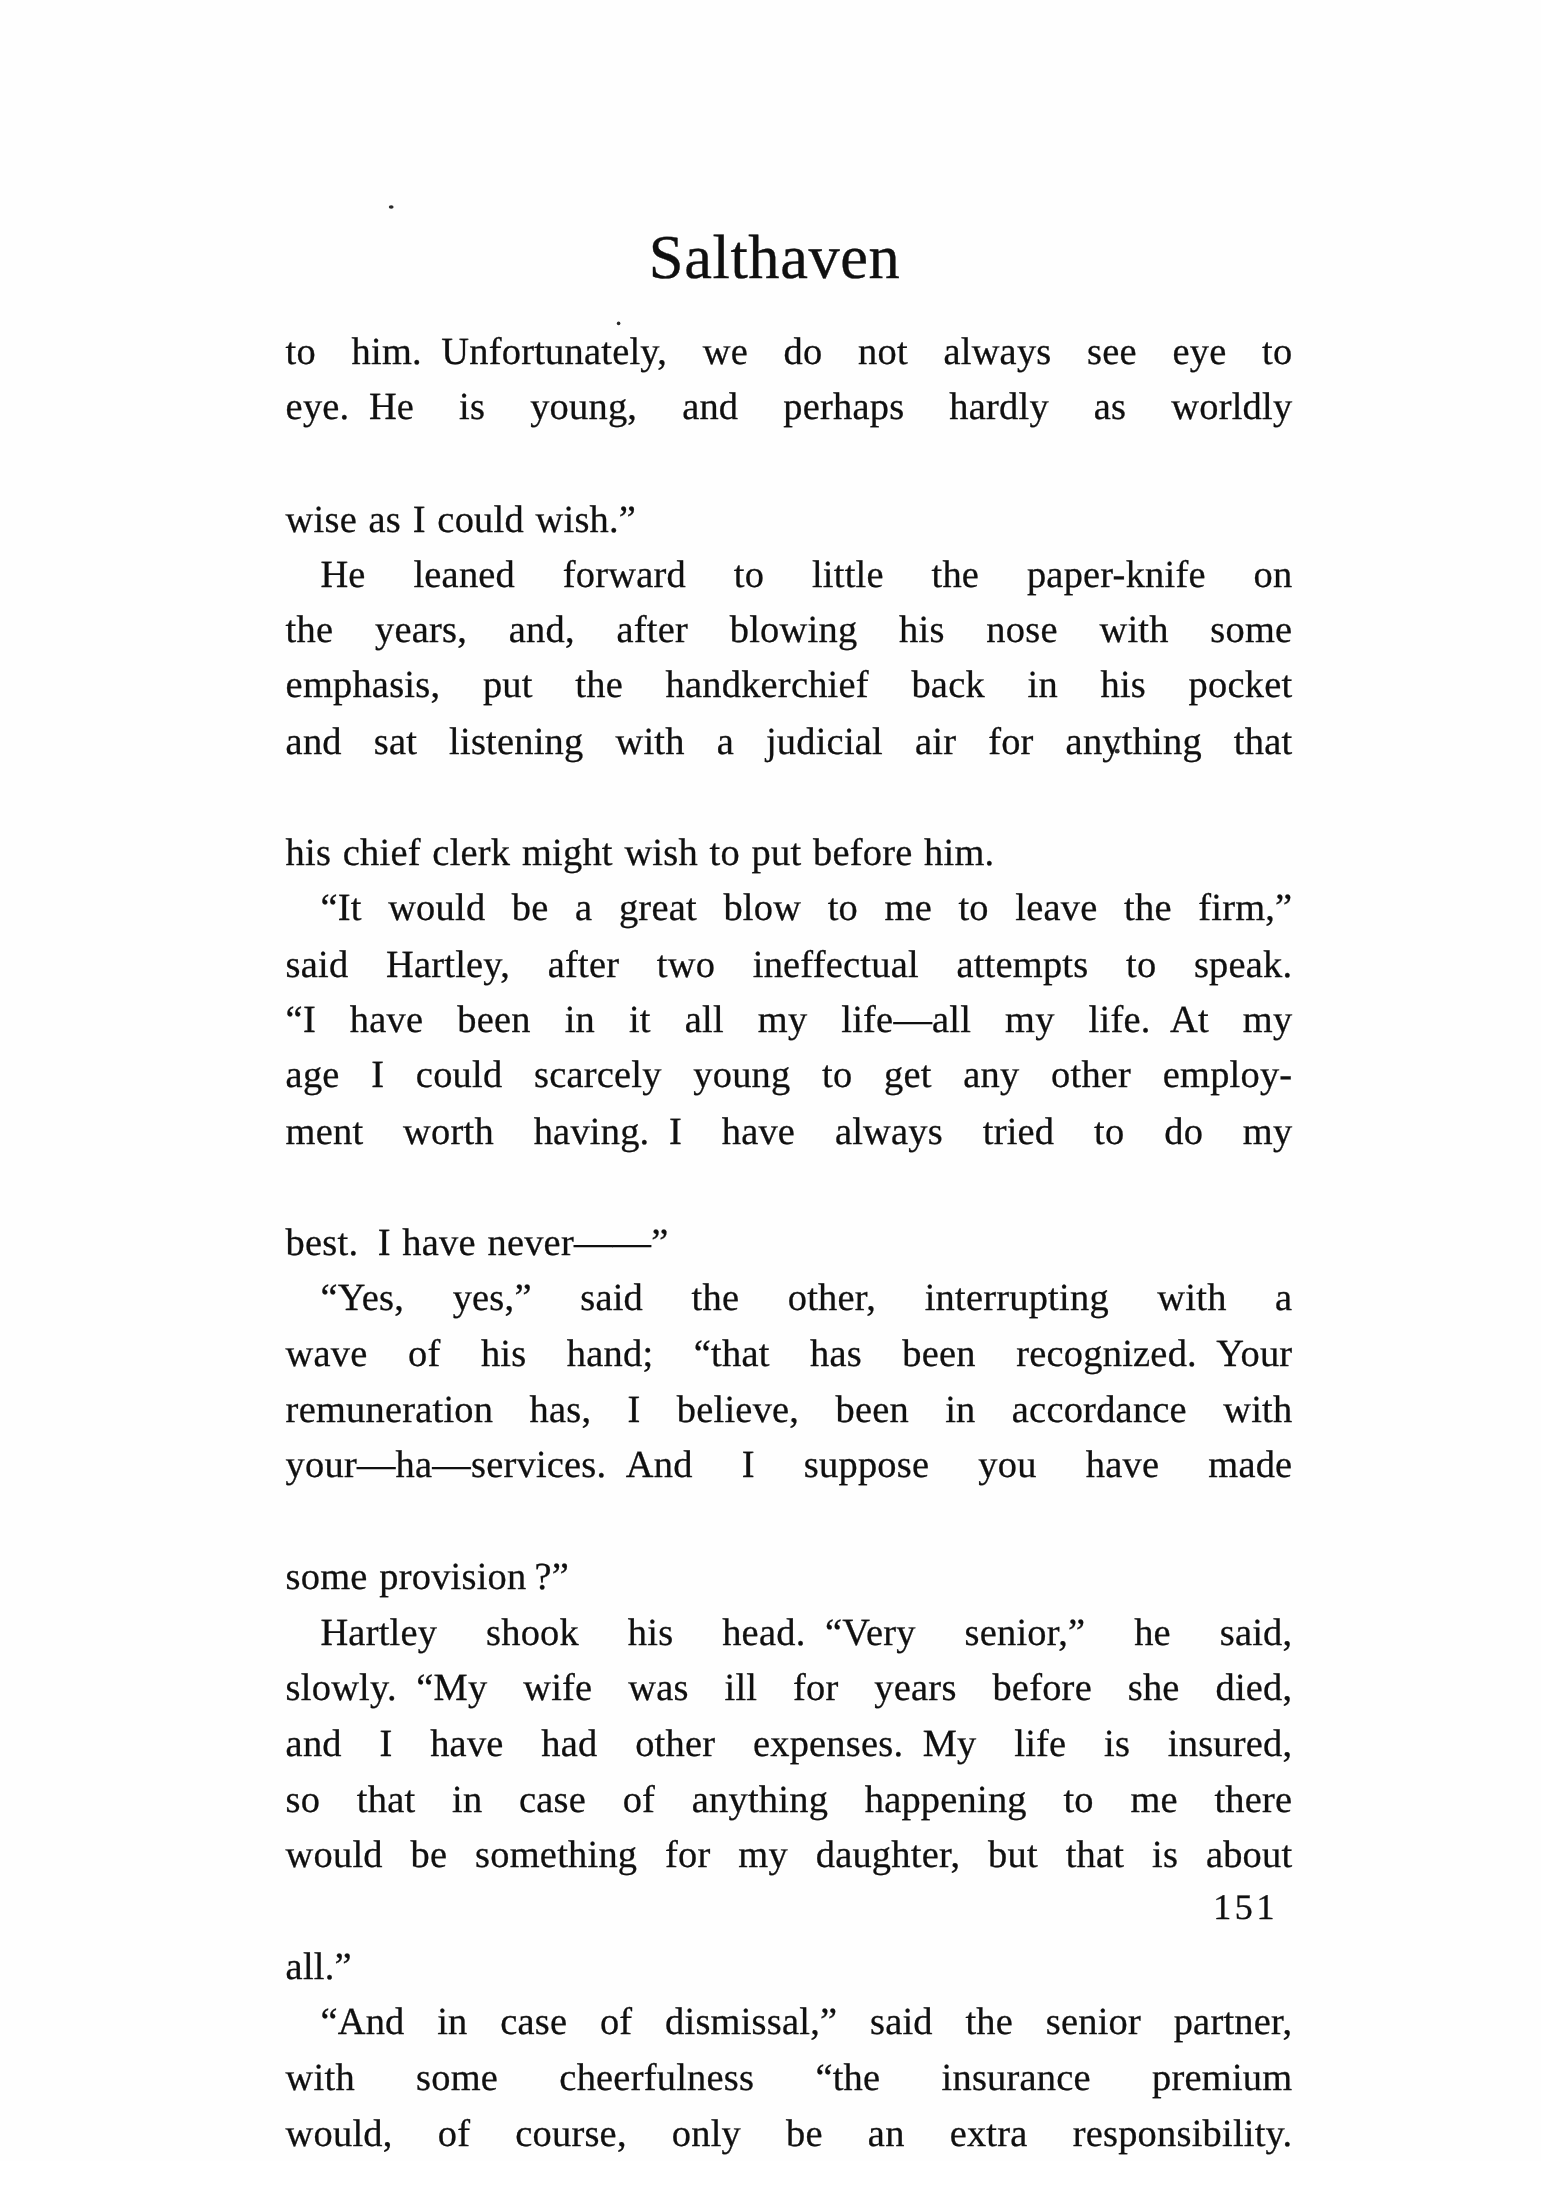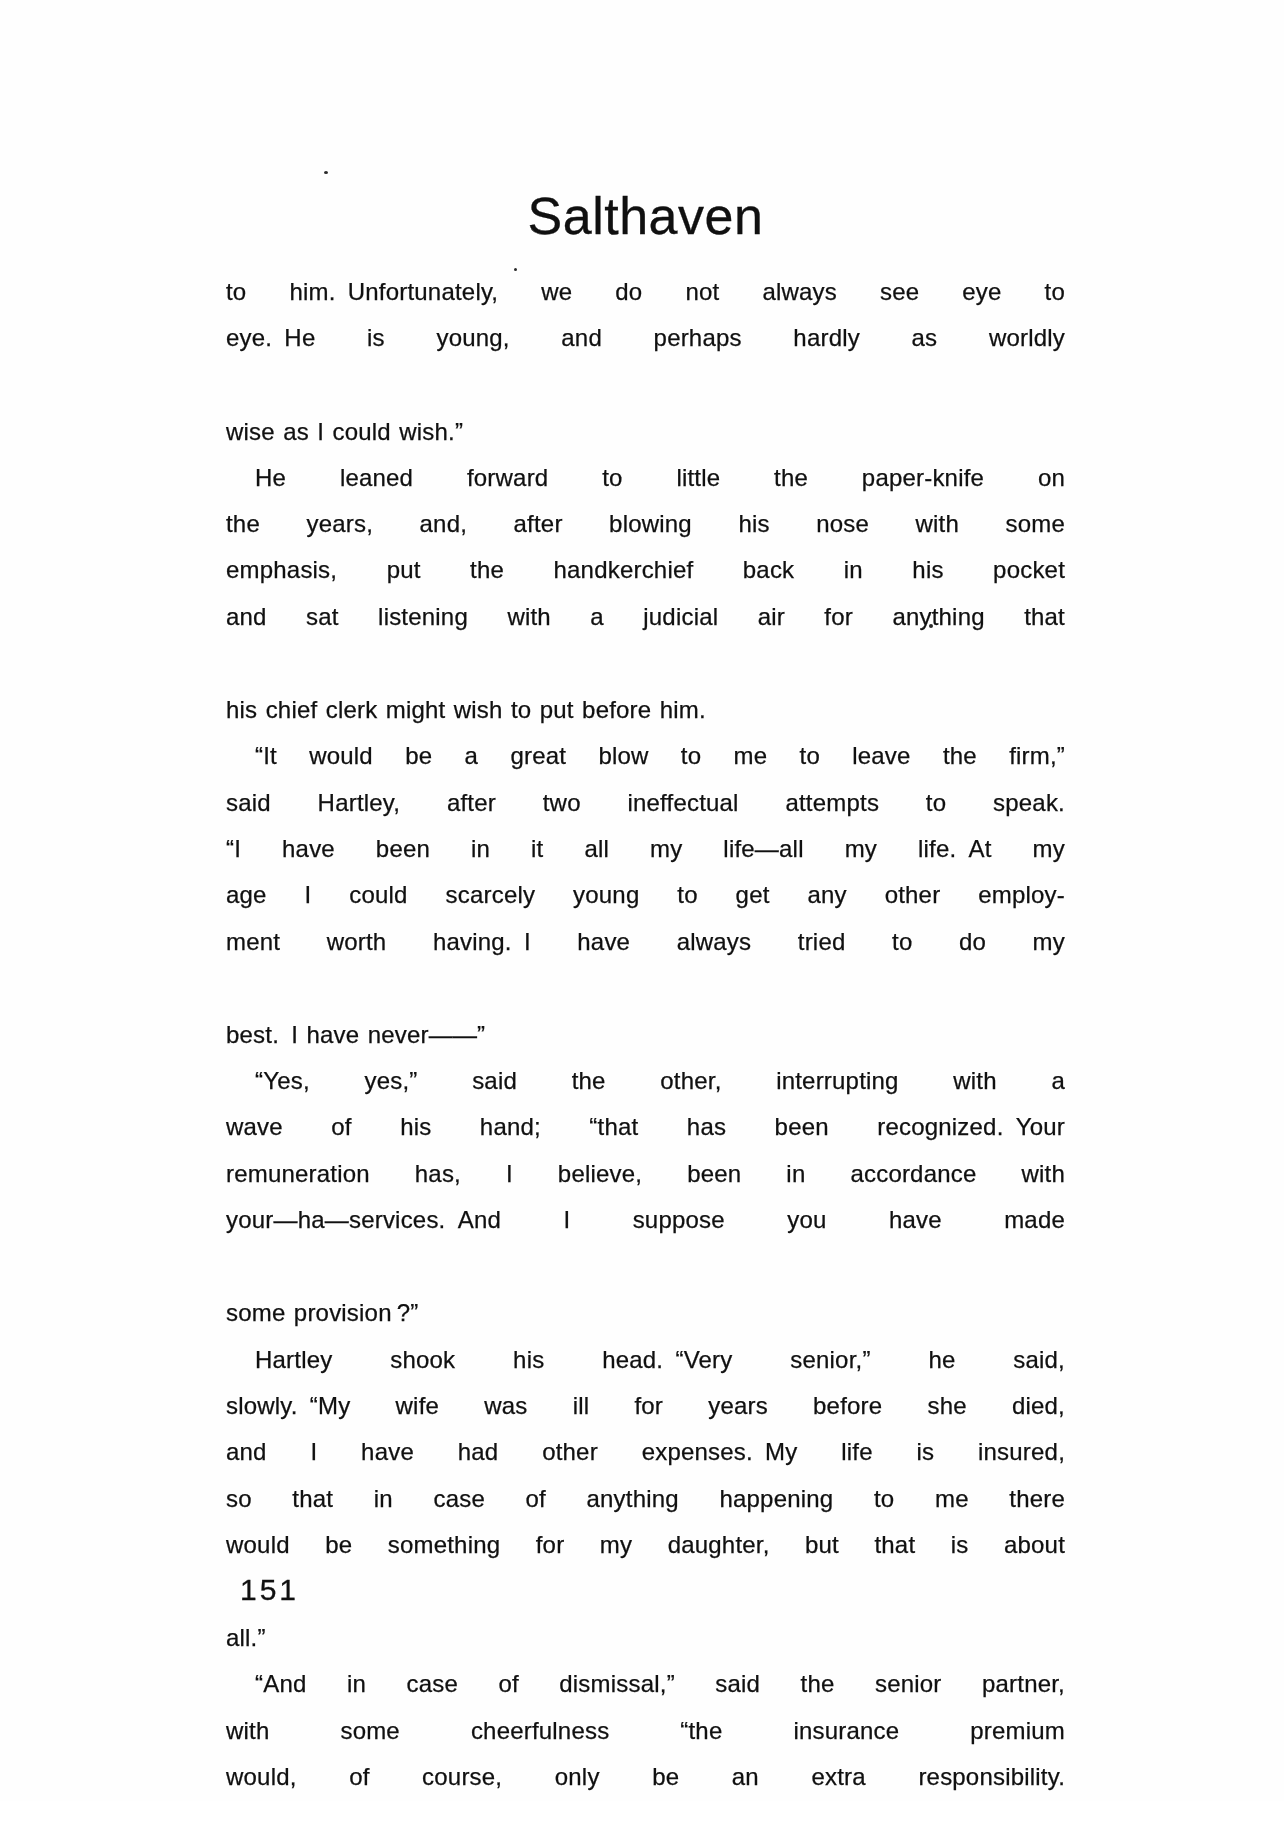--- a/index.html
+++ b/index.html
@@ -6,41 +6,41 @@
     margin: 0;
     padding: 0;
     background: #ffffff;
   }
   .scan-page {
     position: relative;
     width: 1284px;
     height: 1801px;
     background: #fefefe;
     overflow: hidden;
-    font-family: Liberation Sans, sans-serif;
+    font-family: Liberation Serif, serif;
     color: #101010;
   }
   .running-title {
     position: absolute;
     top: 190px;
     left: 226px;
     width: 839px;
     text-align: center;
     font-size: 52px;
     line-height: 52px;
     letter-spacing: 0.5px;
     -webkit-text-stroke: 0.3px #101010;
     white-space: nowrap;
   }
   .body-text {
     position: absolute;
     top: 269px;
-    left: 226px;
+    left: 238px;
     width: 839px;
-    font-size: 24px;
+    font-size: 32px;
     line-height: 46.3px;
     letter-spacing: 0.2px;
     word-spacing: 1.5px;
     -webkit-text-stroke: 0.25px #101010;
   }
   .text-line {
     text-align: justify;
     text-align-last: justify;
   }
   .text-line.endline {
@@ -48,21 +48,21 @@
     margin-top: 47px;
   }
   .text-line.indent {
     text-indent: 29px;
   }
   .page-number {
     position: absolute;
     top: 1575px;
     left: 226px;
     width: 839px;
-    text-align: left;
+    text-align: right;
     text-indent: 14px;
     font-size: 30px;
     line-height: 30px;
     letter-spacing: 3px;
     -webkit-text-stroke: 0.3px #101010;
   }
   .ink-speck {
     position: absolute;
     background: #2a2a2a;
     border-radius: 50%;

